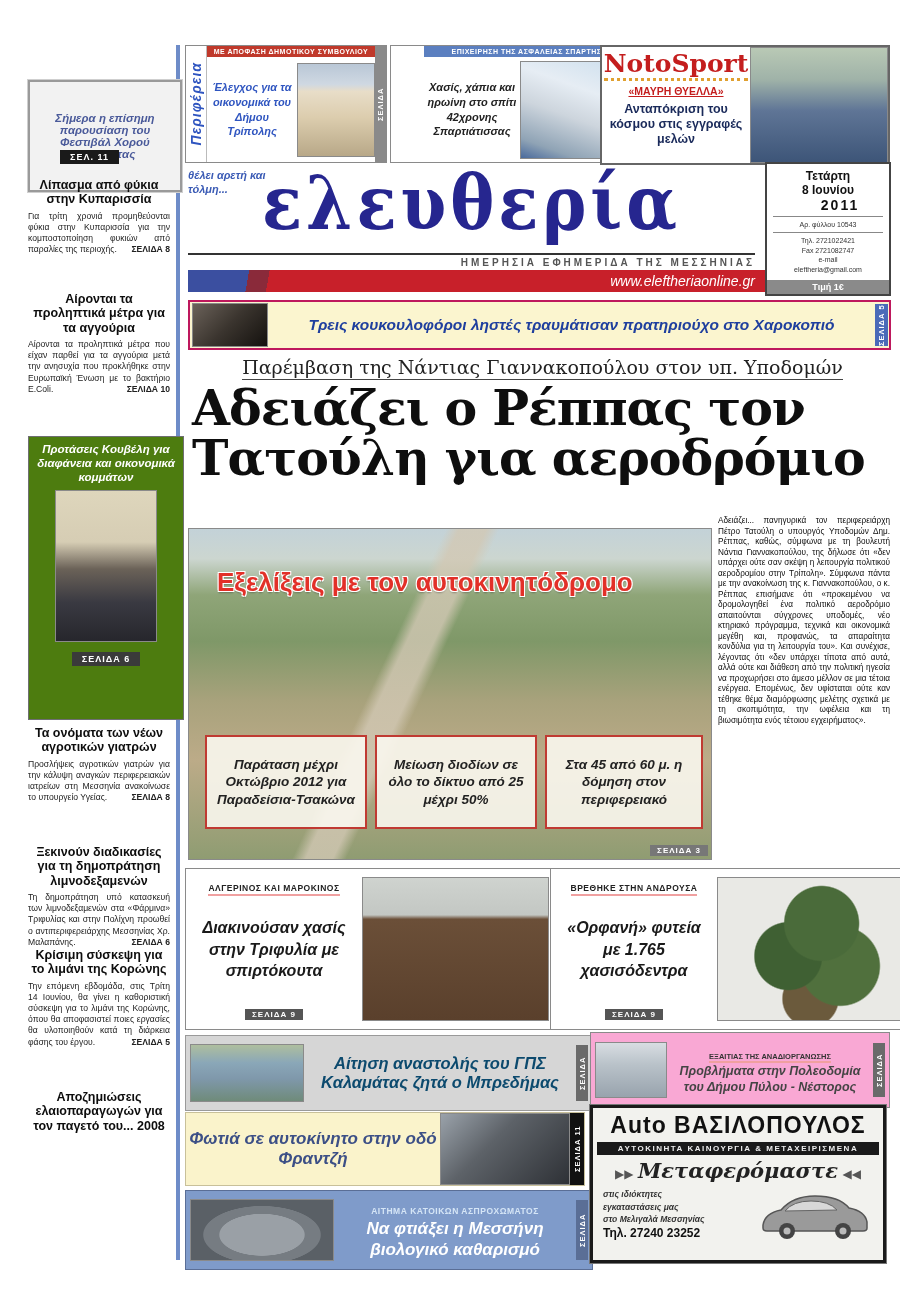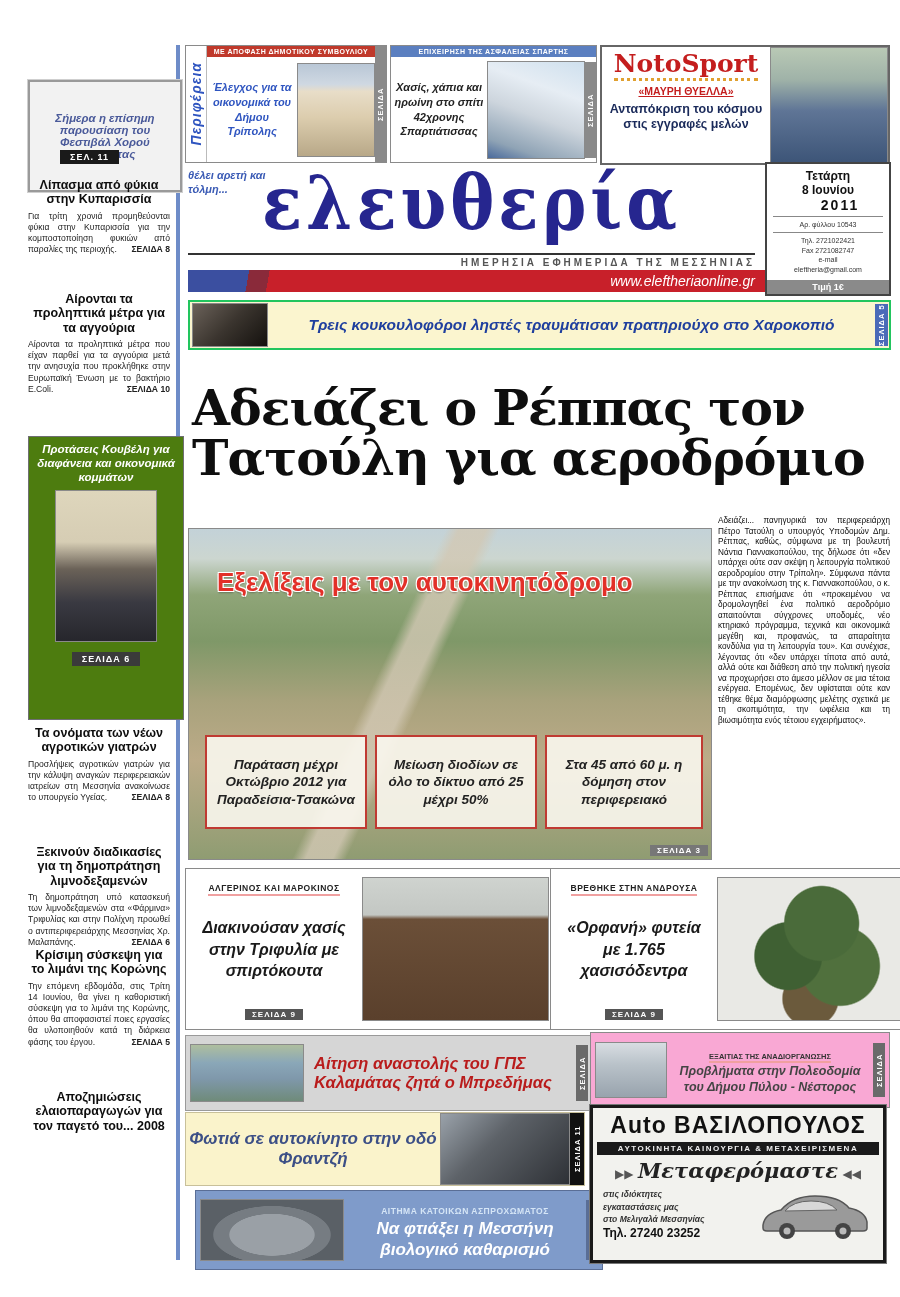--- a/index.html
+++ b/index.html
@@ -77,21 +77,21 @@
   .datebox{border:2px solid #444;background:#fff;font-size:8px;text-align:center;}
   .datebox .d1{font-weight:bold;font-size:12px;margin-top:5px;}
   .datebox .d2{font-weight:bold;font-size:12px;}
   .datebox .d3{font-weight:bold;font-size:14px;letter-spacing:2px;padding-left:24px;}
   .datebox hr{border:0;border-top:1px solid #888;margin:3px 6px;}
   .datebox .sm{font-size:7px;color:#333;line-height:1.35;}
   .pricebar{background:#8a8a8a;color:#fff;font-weight:bold;font-size:9px;
             position:absolute;bottom:0;left:0;right:0;padding:2px 0;}
 
   
-  .ybanner{border:2px solid #22c55e;background:#fbf5cf;display:flex;align-items:center;}
+  .ybanner{border:2px solid #be185d;background:#fbf5cf;display:flex;align-items:center;}
   .ybanner-t{flex:1;text-align:center;color:#1f3f9e;font-weight:bold;font-style:italic;font-size:15.5px;}
   .bluebadge{background:#4a6ab8;}
 
   
   .kicker{font-family:"DejaVu Serif",serif;font-size:19px;color:#222;text-align:center;}
   .kicker span{border-bottom:1.5px solid #444;padding-bottom:1px;}
   .headline{font-family:"DejaVu Serif",serif;font-weight:bold;color:#0e0e0e;font-size:49px;
             line-height:1.02;letter-spacing:-1px;}
   .photo-title{color:#e23028;font-weight:bold;font-size:26px;
       text-shadow:-1px -1px 0 #fff,1px -1px 0 #fff,-1px 1px 0 #fff,1px 1px 0 #fff,0 2px 2px rgba(0,0,0,.3);}
@@ -101,21 +101,21 @@
   .leadcol{font-size:8.2px;text-align:justify;line-height:1.28;color:#0d0d0d;}
 
   
   .midbox{border:1px solid #8a8a8a;background:#fff;padding:8px;display:flex;gap:8px;}
   .mid-k{font-size:8.5px;font-weight:bold;color:#222;border-bottom:2px solid #f0a0a0;
          display:inline-block;padding-bottom:1px;letter-spacing:.5px;}
   .mid-t{font-style:italic;font-weight:bold;font-size:16px;color:#1a1a1a;text-align:center;line-height:1.35;}
 
   
   .graystrip{background:#d6d6d6;border:1px solid #9a9a9a;display:flex;align-items:center;gap:10px;padding:4px;}
-  .graystrip-t{flex:1;font-style:italic;font-weight:bold;font-size:16.5px;color:#b91c1c;}
+  .graystrip-t{flex:1;text-align:center;font-style:italic;font-weight:bold;font-size:16.5px;color:#0c4a6e;}
   .pylosbox{border:1px solid #8a8a8a;background:#f9a8d4;display:flex;align-items:center;gap:6px;padding:4px;}
   .pylos-k{font-size:7.5px;font-weight:bold;color:#333;border-bottom:2px solid #f0a0a0;display:inline-block;}
   .pylos-t{font-style:italic;font-weight:bold;font-size:12.5px;color:#444;line-height:1.3;}
   .ystrip{background:#faf3cb;border:1px solid #c8c09a;display:flex;align-items:center;}
   .ystrip-t{flex:1;text-align:center;font-style:italic;font-weight:bold;font-size:17px;color:#3c4f86;}
   .blkbadge{background:#111;}
   .bluestrip{background:#7f9bca;border:1px solid #5a6e96;display:flex;align-items:center;gap:8px;padding:4px;}
   .bs-k{font-size:8.5px;font-weight:bold;color:#d5e5f6;letter-spacing:.5px;}
   .bs-t{font-style:italic;font-weight:bold;font-size:17px;color:#fff;line-height:1.25;}
 
@@ -189,31 +189,31 @@
     <div style="flex:1;display:flex;flex-direction:column;">
       <div class="kbar red">ΜΕ ΑΠΟΦΑΣΗ ΔΗΜΟΤΙΚΟΥ ΣΥΜΒΟΥΛΙΟΥ</div>
       <div style="flex:1;display:flex;align-items:center;">
         <div class="hbox-t" style="width:86px;color:#2f55c0;font-size:11px;padding:2px;">Έλεγχος για τα οικονομικά του Δήμου Τρίπολης</div>
         <div class="ph ph-building" style="flex:1;height:92px;"></div>
       </div>
     </div>
     <div class="vbadge" style="width:11px;">ΣΕΛΙΔΑ</div>
   </div>
 
-  <div class="abs hbox" style="left:390px;width:205px;display:flex;flex-direction:column;">
+  <div class="abs hbox" style="left:390px;width:205px;display:flex;flex-direction:column;padding-left:33px;">
     <div class="kbar blue">ΕΠΙΧΕΙΡΗΣΗ ΤΗΣ ΑΣΦΑΛΕΙΑΣ ΣΠΑΡΤΗΣ</div>
     <div style="flex:1;display:flex;align-items:center;">
       <div class="hbox-t" style="width:92px;color:#222;font-size:11px;padding:2px;">Χασίς, χάπια και ηρωίνη στο σπίτι 42χρονης Σπαρτιάτισσας</div>
       <div class="ph ph-sparti" style="flex:1;height:96px;"></div>
       <div class="vbadge" style="width:11px;height:96px;">ΣΕΛΙΔΑ</div>
     </div>
   </div>
 
   <div class="abs hbox" style="left:600px;width:286px;display:flex;border:2px solid #666;">
-    <div style="width:168px;text-align:center;padding-top:4px;border-radius:22px;">
+    <div style="width:148px;text-align:center;padding-top:4px;border-radius:22px;">
       <span class="noto-brand">NotoSport</span><br>
       <span class="noto-k">«ΜΑΥΡΗ ΘΥΕΛΛΑ»</span>
       <div class="noto-t" style="margin-top:3px;padding:0 4px;">Ανταπόκριση του κόσμου στις εγγραφές μελών</div>
     </div>
     <div class="ph ph-crowd" style="flex:1;"></div>
   </div>
 
   <div class="abs tagline" style="left:188px;top:168px;width:78px;">θέλει αρετή και τόλμη...</div>
   <div class="abs logo" style="left:262px;top:170px;">ελευθερία</div>
   <div class="abs m-rule" style="left:188px;top:253px;width:567px;"></div>
@@ -235,20 +235,23 @@
     <div class="sm">eleftheria@gmail.com</div>
     <div class="pricebar">Τιμή 1€</div>
   </div>
 
   <div class="abs ybanner" style="left:188px;top:300px;width:699px;height:46px;">
     <div class="ph ph-knife" style="width:74px;height:42px;margin-left:2px;"></div>
     <div class="ybanner-t">Τρεις κουκουλοφόροι ληστές τραυμάτισαν πρατηριούχο στο Χαροκοπιό</div>
     <div class="vbadge bluebadge" style="width:13px;height:42px;margin-right:1px;">ΣΕΛΙΔΑ 5</div>
   </div>
 
+  <div class="abs kicker" style="left:185px;top:356px;width:715px;">
+    <span>Παρέμβαση της Νάντιας Γιαννακοπούλου στον υπ. Υποδομών</span>
+  </div>
   <div class="abs headline" style="left:192px;top:384px;width:705px;">
     <div>Αδειάζει ο Ρέππας τον</div>
     <div>Τατούλη για αεροδρόμιο</div>
   </div>
 
   <div class="abs ph ph-main" style="left:188px;top:528px;width:522px;height:330px;">
     <div class="abs photo-title" style="left:28px;top:38px;">Εξελίξεις με τον αυτοκινητόδρομο</div>
     <div class="abs pbox" style="left:16px;bottom:30px;width:150px;height:82px;">Παράταση μέχρι Οκτώβριο 2012 για Παραδείσια-Τσακώνα</div>
     <div class="abs pbox" style="left:186px;bottom:30px;width:150px;height:82px;">Μείωση διοδίων σε όλο το δίκτυο από 25 μέχρι 50%</div>
     <div class="abs pbox" style="left:356px;bottom:30px;width:146px;height:82px;">Στα 45 από 60 μ. η δόμηση στον περιφερειακό</div>
@@ -289,21 +292,21 @@
     </div>
     <div class="vbadge" style="width:12px;height:54px;background:#6a6a6a;">ΣΕΛΙΔΑ</div>
   </div>
 
   <div class="abs ystrip" style="left:185px;top:1112px;width:398px;height:72px;">
     <div class="ystrip-t">Φωτιά σε αυτοκίνητο στην οδό Φραντζή</div>
     <div class="ph ph-fire" style="width:128px;height:70px;"></div>
     <div class="vbadge blkbadge" style="width:14px;height:72px;">ΣΕΛΙΔΑ 11</div>
   </div>
 
-  <div class="abs bluestrip" style="left:185px;top:1190px;width:398px;height:70px;margin-left:10px;">
+  <div class="abs bluestrip" style="left:185px;top:1190px;width:398px;height:70px;">
     <div class="ph ph-tank" style="width:142px;height:60px;"></div>
     <div style="flex:1;text-align:center;">
       <span class="bs-k">ΑΙΤΗΜΑ ΚΑΤΟΙΚΩΝ ΑΣΠΡΟΧΩΜΑΤΟΣ</span>
       <div class="bs-t">Να φτιάξει η Μεσσήνη βιολογικό καθαρισμό</div>
     </div>
     <div class="vbadge" style="width:12px;height:60px;background:#5a6e96;">ΣΕΛΙΔΑ</div>
   </div>
 
   <div class="abs ad" style="left:590px;top:1105px;width:290px;height:152px;">
     <div class="ad-brand">Auto ΒΑΣΙΛΟΠΟΥΛΟΣ</div>

